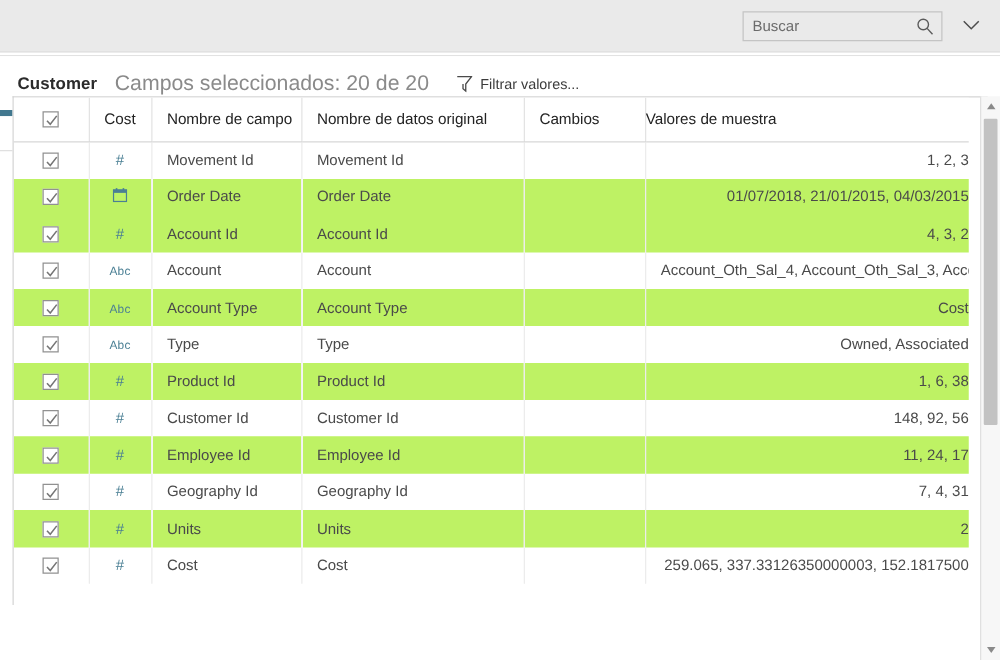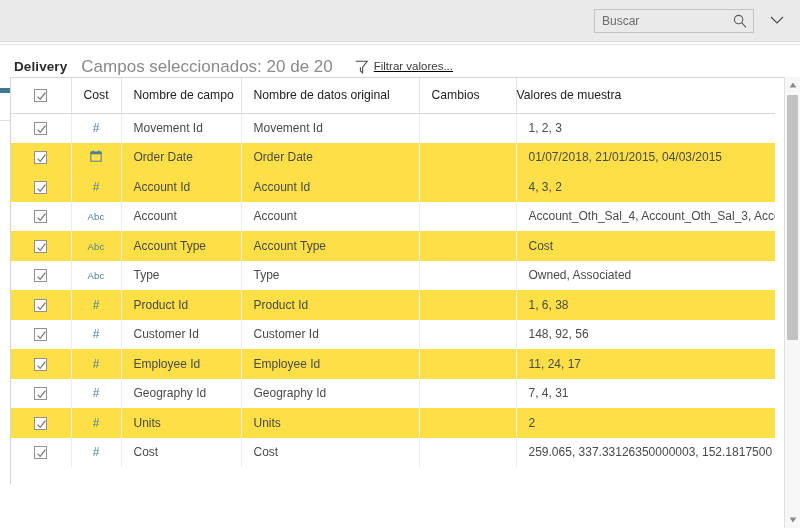--- a/index.html
+++ b/index.html
@@ -107,24 +107,23 @@
 
   .fields-count {
     font-size: 17px;
     color: #8a8a8a;
     margin-left: 14px;
     white-space: nowrap;
   }
 
   .filter-values {
     display: flex;
-    align-items: flex-start;
+    align-items: flex-end;
     margin-left: 22px;
     cursor: default;
-    text-decoration: underline;
   }
 
   .funnel-icon { width: 13px; height: 14px; margin-right: 6px; }
 
   .filter-label {
     font-size: 11.5px;
     color: #3b3b3b;
   }
 
   .accent-bar {
@@ -184,26 +183,26 @@
 
   .tbl td {
     height: 29.5px;
     font-size: 12px;
     color: #4a4a4a;
     border-right: 1px solid #ececec;
     padding: 0 0 0 12px;
     white-space: nowrap;
     overflow: hidden;
   }
-  .tbl td:last-child { border-right: none; }
+  .tbl td:last-child { border-right: none; text-align: right; }
   .tbl td.c-check { text-align: center; padding: 0; }
   .tbl td.c-type  { text-align: center; padding: 0; }
 
   tr.odd  td { background: #ffffff; }
-  tr.even td { background: #fde047; }
+  tr.even td { background: #bef264; }
 
   .col-check { width: 60px; }
   .col-type  { width: 50px; }
   .col-name  { width: 120px; }
   .col-orig  { width: 178px; }
   .col-chg   { width: 97px; }
   .col-vals  { width: 259px; }
 
   
   .cbx {
@@ -274,21 +273,21 @@
       <svg width="14" height="9" viewBox="0 0 14 9">
         <polyline points="1,1 7,7 13,1" fill="none" stroke="#4d4d4d" stroke-width="1.2"></polyline>
       </svg>
     </div>
   </div>
   <div class="topbar-divider"></div>
 
   <div class="panel">
 
     <div class="panel-header">
-      <span class="panel-title">Delivery</span>
+      <span class="panel-title">Customer</span>
       <span class="fields-count">Campos seleccionados: 20 de 20</span>
       <span class="filter-values">
         <span class="funnel-icon">
           <svg width="13" height="14" viewBox="0 0 13 14">
             <polyline points="0.8,1.3 12.2,1.3 7.6,7.2 7.6,12.8 5.4,10.9 5.4,7.2" fill="none" stroke="#4a4a4a" stroke-width="1.05" stroke-linejoin="miter"></polyline>
           </svg>
         </span>
         <span class="filter-label">Filtrar valores...</span>
       </span>
     </div>

